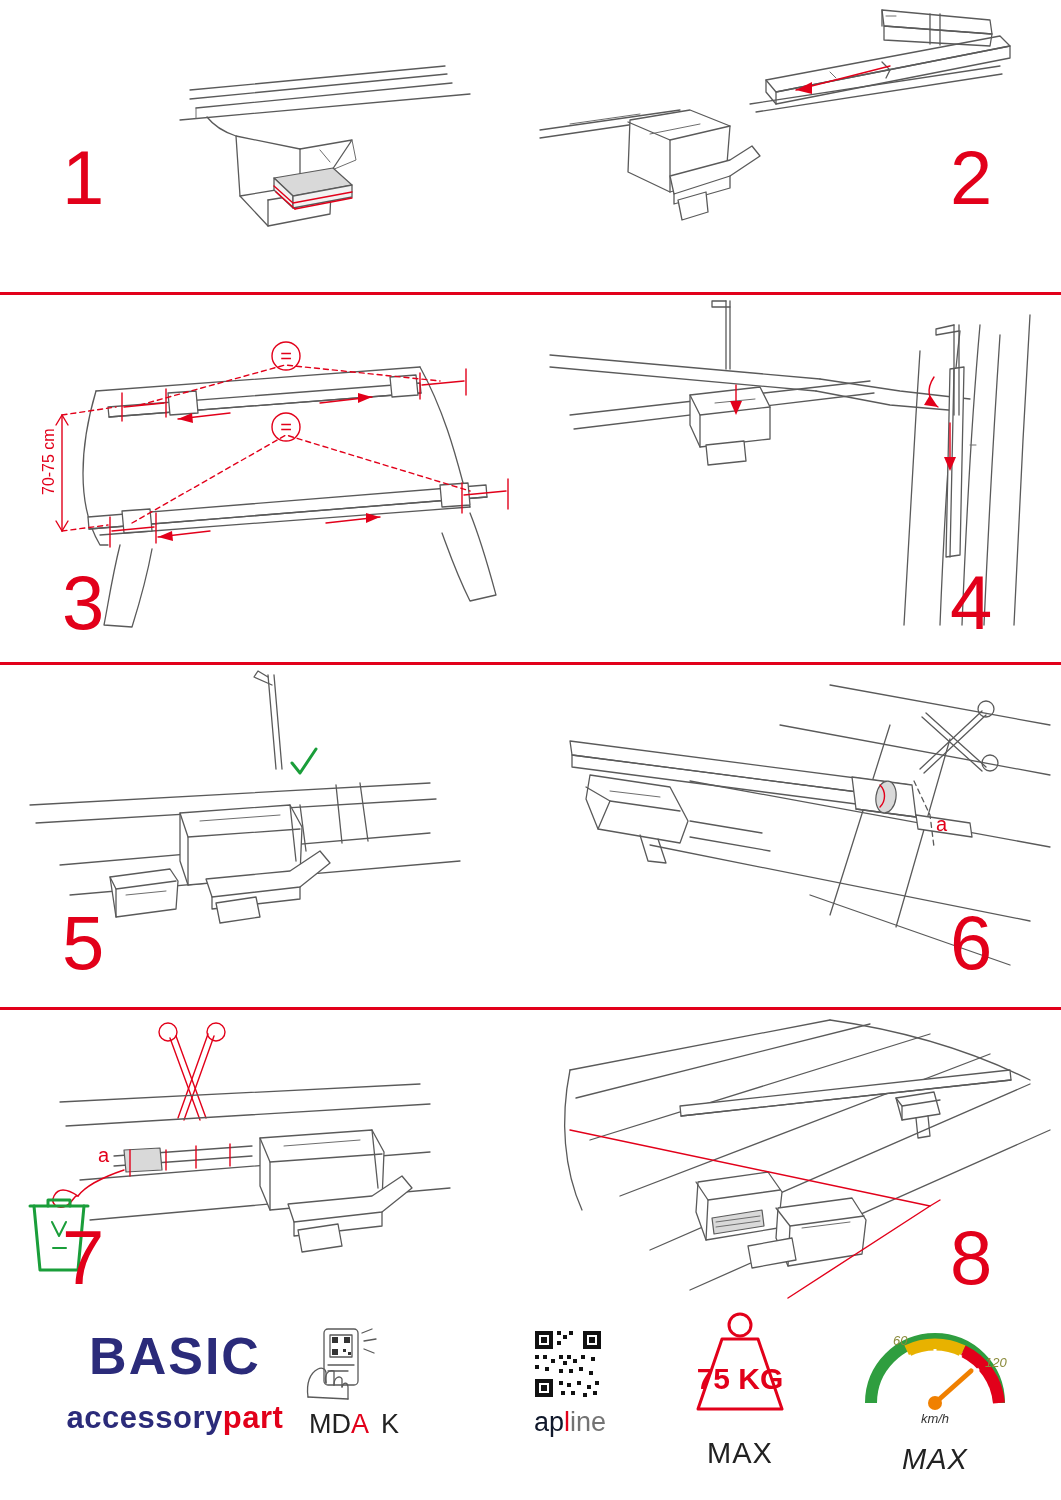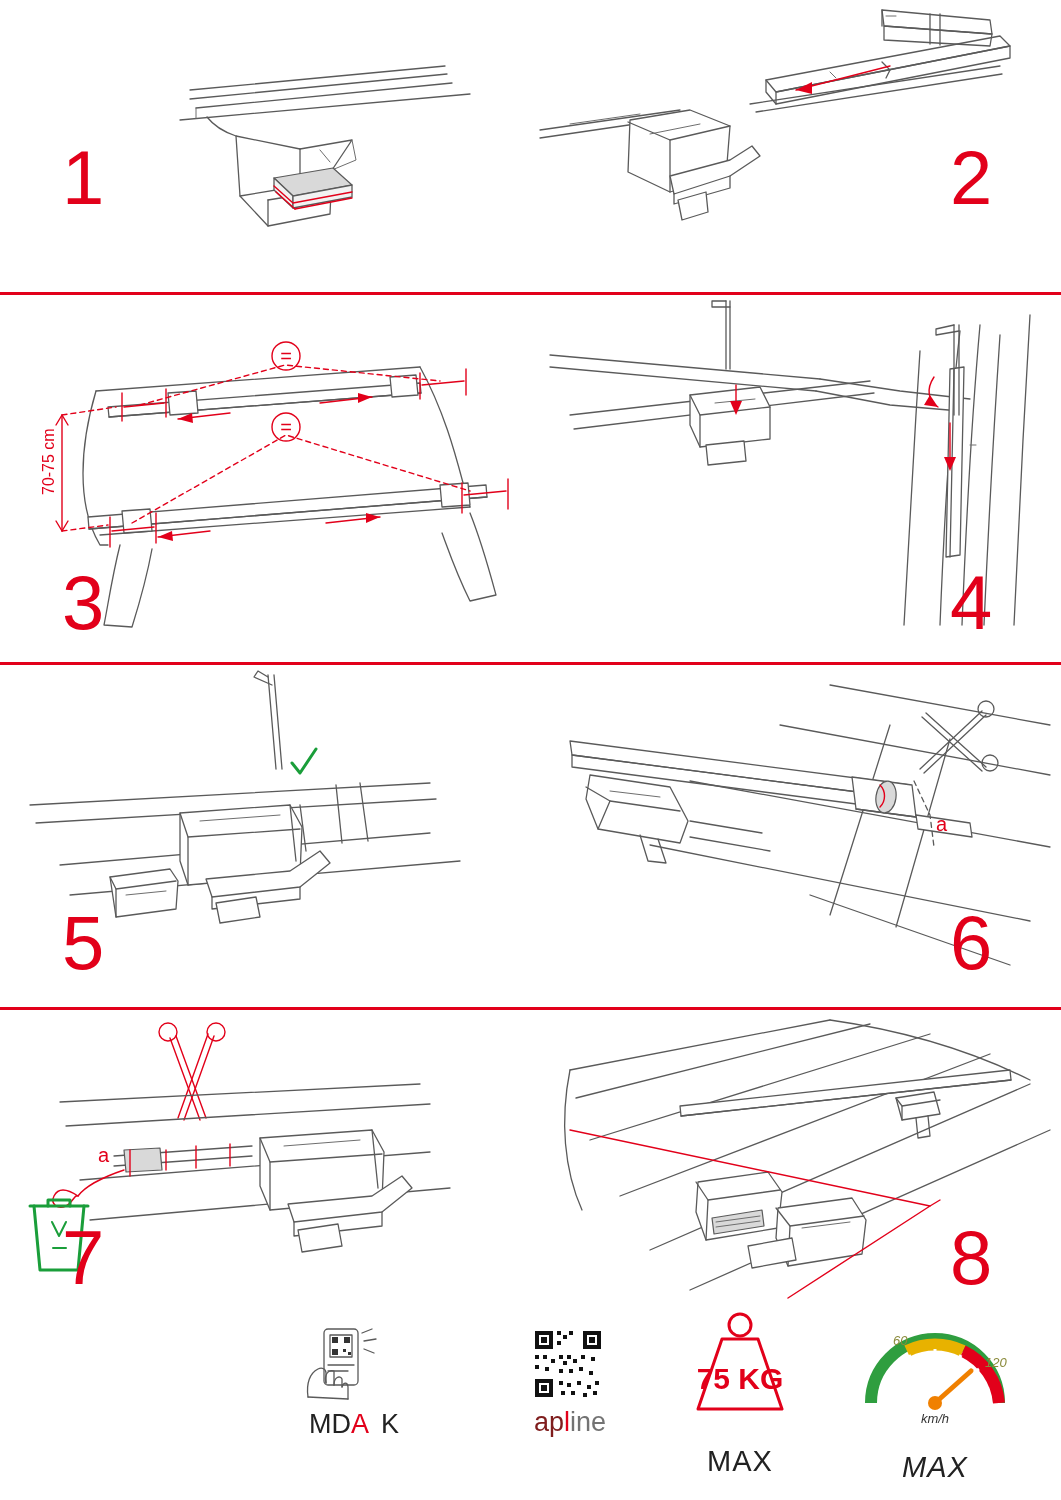--- a/index.html
+++ b/index.html
@@ -27,21 +27,21 @@
   .footer{position:absolute;left:0;top:1305px;width:1061px;height:195px;}
   .brandbox{position:absolute;left:60px;top:25px;width:230px;text-align:center;}
   .brand-basic{font-family:"Liberation Sans",sans-serif;font-weight:bold;font-size:52px;letter-spacing:2px;color:#2b2b7a;line-height:1;}
   .brand-accessory{font-family:"Liberation Sans",sans-serif;font-weight:bold;font-size:31px;letter-spacing:0.5px;color:#2b2b7a;margin-top:20px;line-height:1;}
   .brand-accessory .part{color:#e2001a;}
   .logo{position:absolute;text-align:center;}
   .logo .cap{font-family:"Liberation Sans",sans-serif;font-size:27px;color:#2b2b7a;margin-top:8px;line-height:1;}
   .logo .cap .accent{color:#e2001a;}
   .logo .cap .dark{color:#222;margin-left:12px;}
   .maxblock{position:absolute;text-align:center;}
-  .maxlabel{font-family:"Liberation Sans",sans-serif;font-size:29px;color:#222;letter-spacing:1px;margin-top:16px;}
+  .maxlabel{font-family:"Liberation Sans",sans-serif;font-size:29px;color:#222;letter-spacing:1px;margin-top:8px;}
   .kgtxt{font-family:"Liberation Sans",sans-serif;font-weight:bold;font-size:30px;fill:#e2001a;}
   .kmh{font-family:"Liberation Sans",sans-serif;font-size:13px;fill:#333;}
   .gnum{font-family:"Liberation Sans",sans-serif;font-size:13px;fill:#8a8a3a;}
 </style>
 </head>
 <body>
 
 <div class="sheet">
 
   <div class="panel" style="left:0;top:0;width:530px;height:290px;">
@@ -360,20 +360,22 @@
 
       <path class="red" d="M40 120 L400 196 L258 288"></path>
       <path class="red" d="M400 196 L410 190"></path>
     </svg>
     <div class="stepnum" style="left:420px;top:210px;">8</div>
   </div>
 
   <div class="footer">
 
     <div class="brandbox">
+      <div class="brand-basic">BASIC</div>
+      <div class="brand-accessory"><span>accessory</span><span class="part">part</span></div>
     </div>
 
     <div class="logo" style="left:288px;top:20px;width:120px;">
       <svg width="120" height="78" viewBox="0 0 120 78">
         <rect x="36" y="4" width="34" height="56" rx="4" class="ln" fill="#fff"></rect>
         <rect x="42" y="10" width="22" height="22" class="ln" fill="#fff"></rect>
         <rect x="44" y="12" width="6" height="6" fill="#333"></rect>
         <rect x="56" y="12" width="6" height="6" fill="#333"></rect>
         <rect x="44" y="24" width="6" height="6" fill="#333"></rect>
         <rect x="55" y="24" width="3" height="3" fill="#333"></rect>
@@ -426,21 +428,21 @@
             <rect x="62" y="58" width="4" height="4"></rect>
             <rect x="72" y="56" width="4" height="4"></rect>
             <rect x="82" y="60" width="4" height="4"></rect>
             <rect x="90" y="56" width="4" height="4"></rect>
           <rect x="56" y="66" width="4" height="4"></rect>
             <rect x="66" y="66" width="4" height="4"></rect>
             <rect x="78" y="68" width="4" height="4"></rect>
             <rect x="88" y="66" width="4" height="4"></rect>
         </g>
       </svg>
-      <div class="cap"><span style="color:#7f1d1d">ap</span><span style="color:#e2001a">l</span><span style="color:#737373">ine</span></div>
+      <div class="cap"><span style="color:#0f172a">ap</span><span style="color:#e2001a">l</span><span style="color:#737373">ine</span></div>
     </div>
 
     <div class="maxblock" style="left:650px;top:4px;width:180px;">
       <svg width="180" height="120" viewBox="0 0 180 120">
         <circle cx="90" cy="16" r="11" fill="none" stroke="#e2001a" stroke-width="3"></circle>
         <path d="M72 30 L108 30 L132 100 L48 100 Z" fill="none" stroke="#e2001a" stroke-width="3" stroke-linejoin="round"></path>
         <text x="90" y="80" text-anchor="middle" class="kgtxt">75 KG</text>
       </svg>
       <div class="maxlabel">MAX</div>
     </div>

